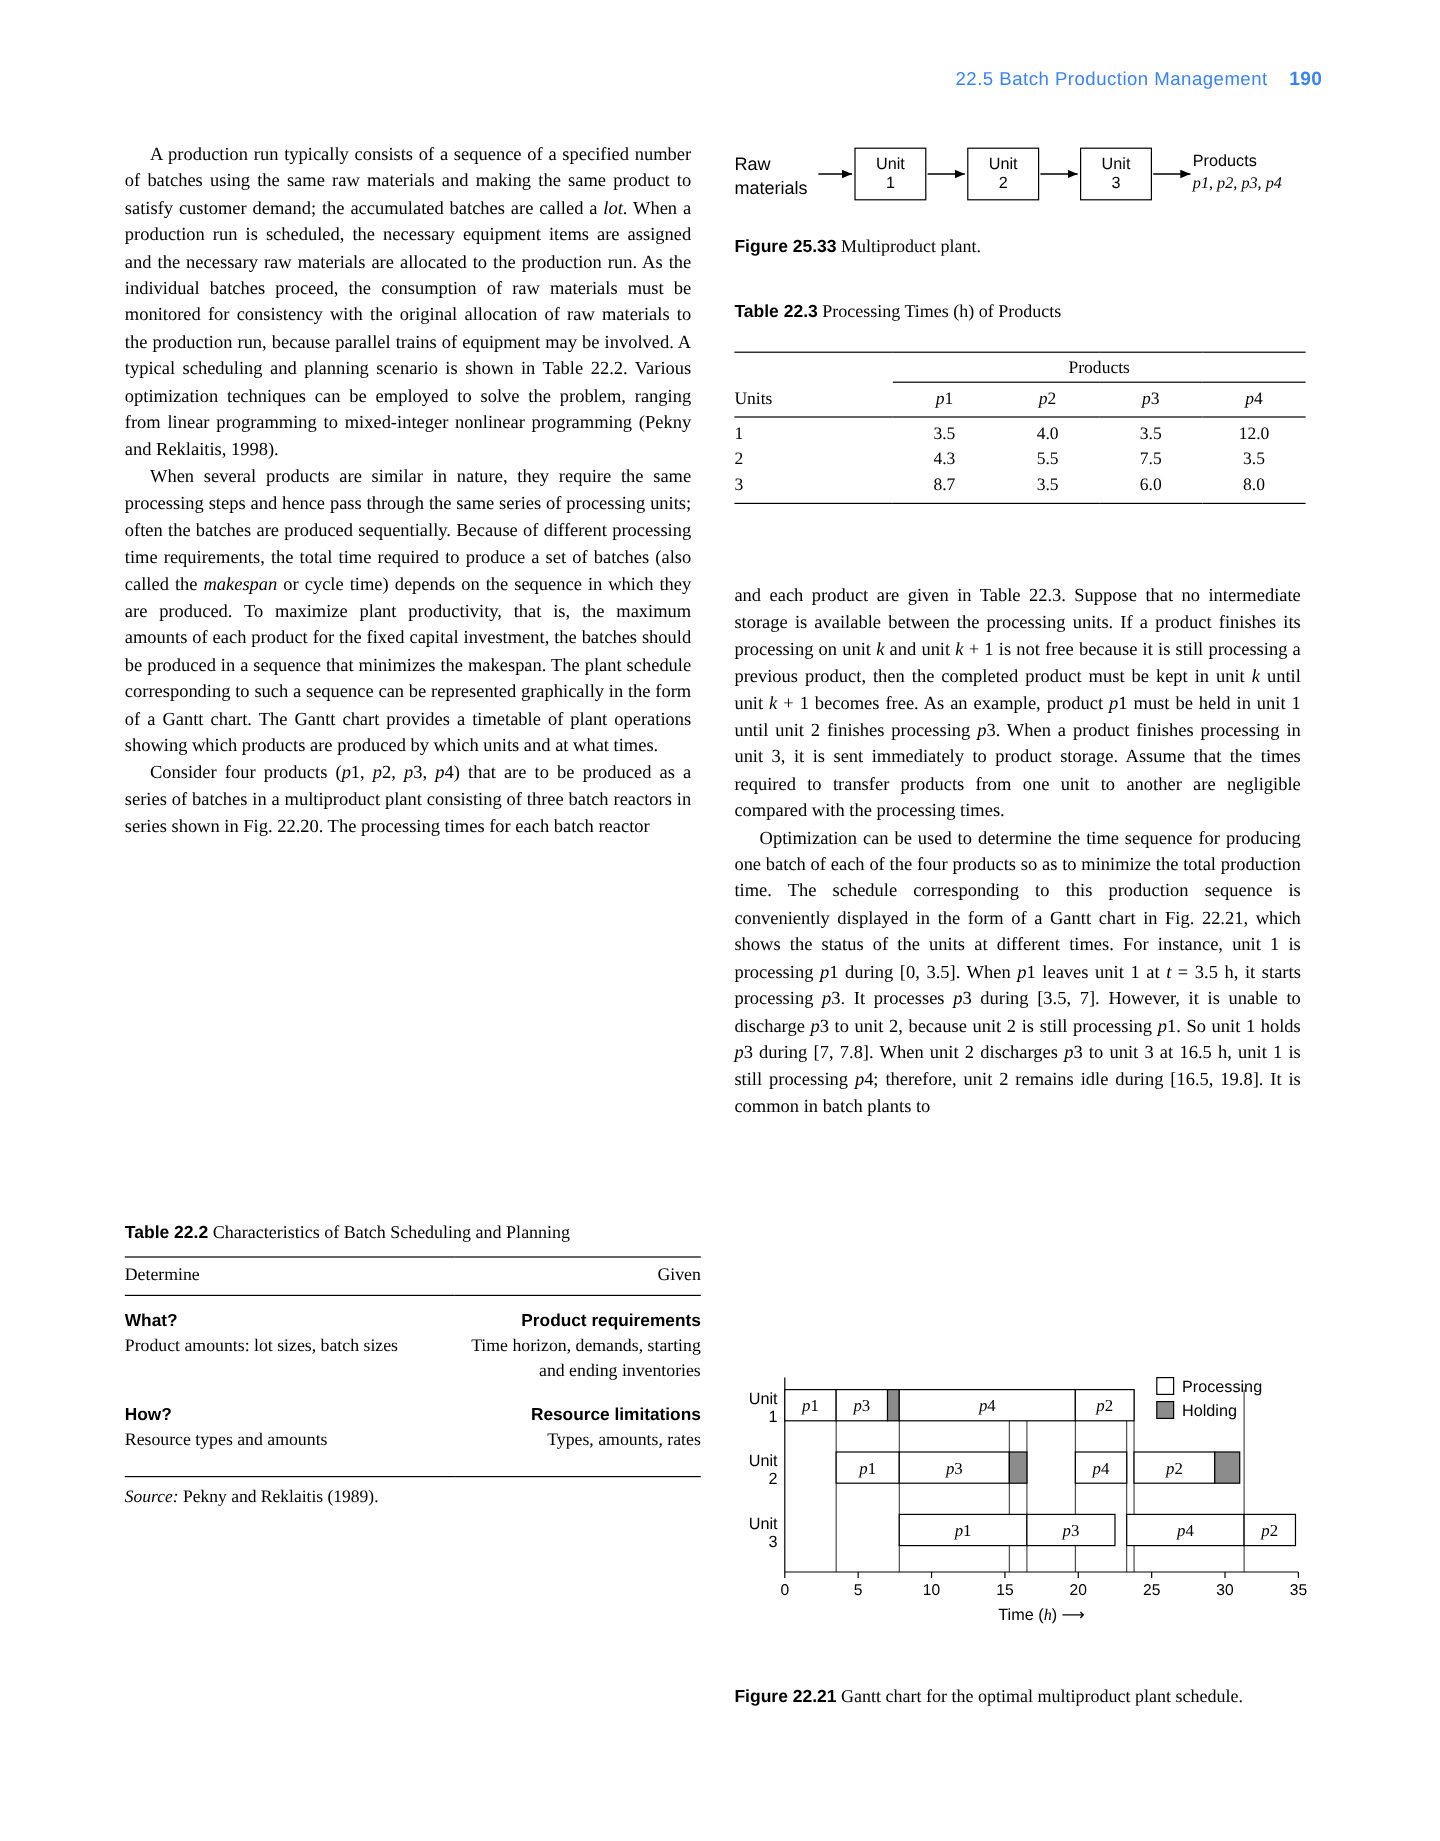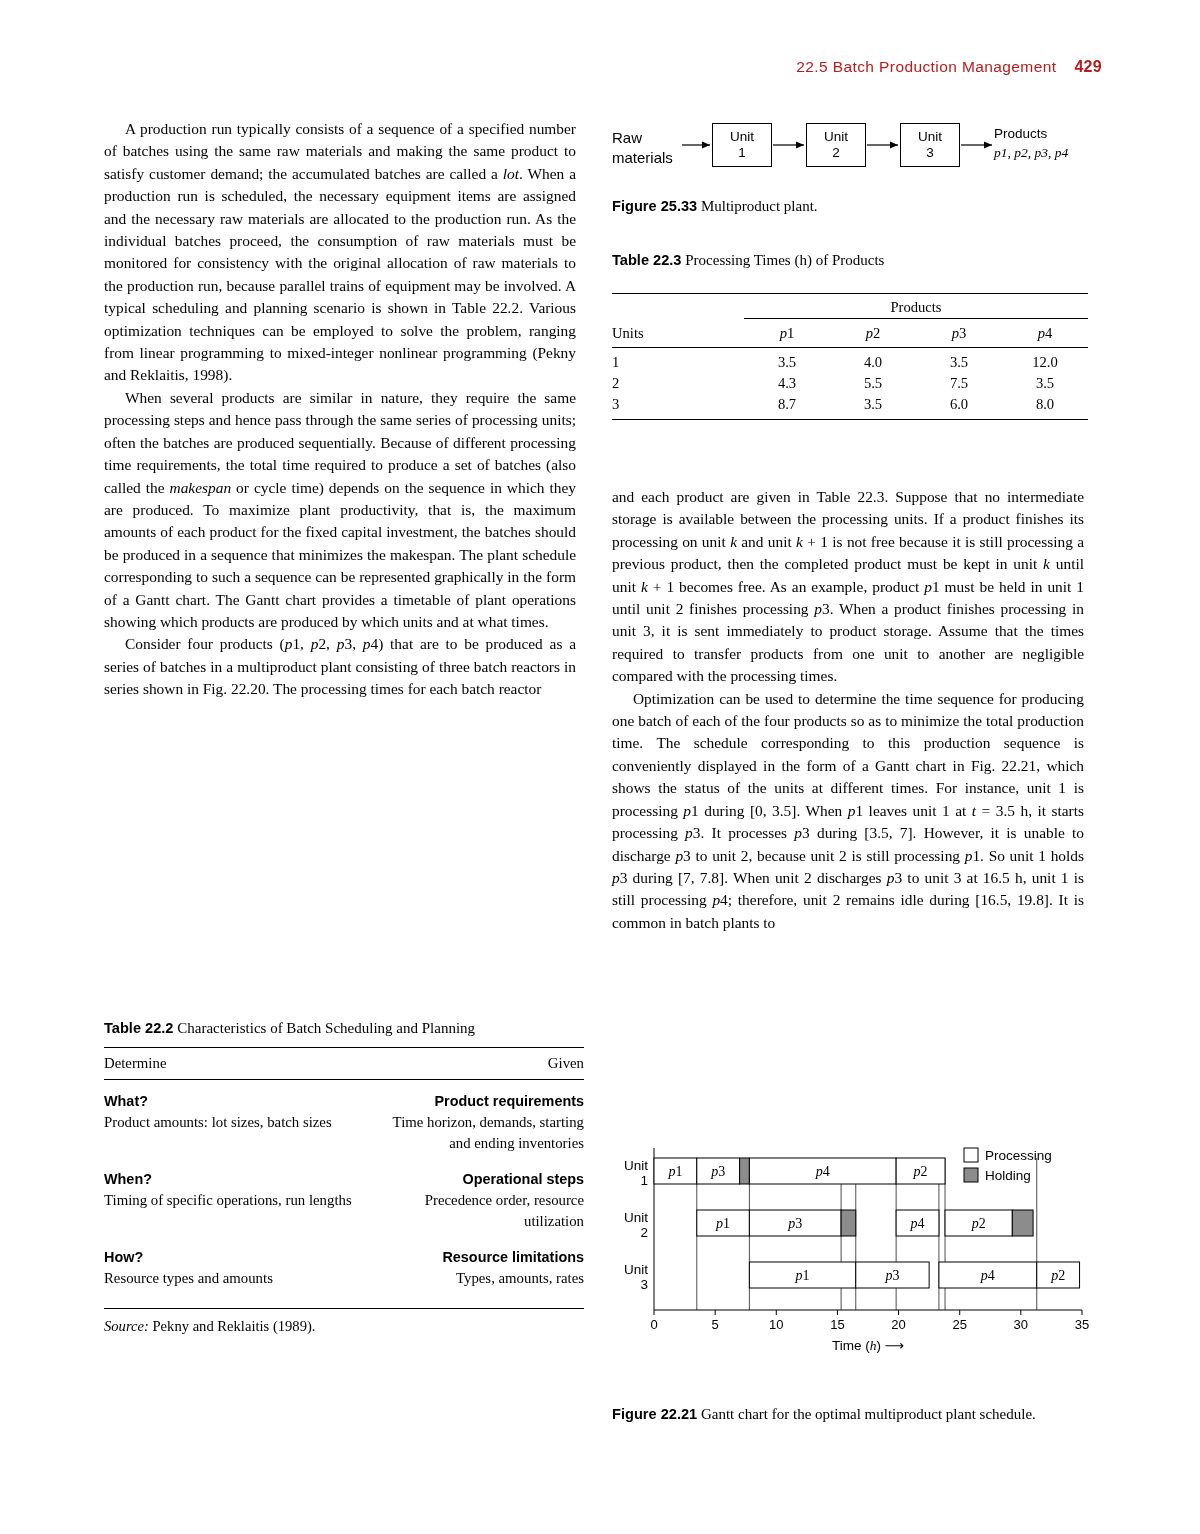--- a/index.html
+++ b/index.html
@@ -11,21 +11,21 @@
     position:relative;
     overflow:hidden;
   }
   .page { position:absolute; inset:0; }
 
   
   .header {
     position:absolute; top:58px; right:98px;
     font-family:"Liberation Sans", sans-serif;
     font-size:15.5px; letter-spacing:.3px;
-    color:#b91c1c; display:flex; align-items:baseline; gap:18px;
+    color:#3b82f6; display:flex; align-items:baseline; gap:18px;
   }
   .header .sect { letter-spacing:.4px; }
   .header .pageno { font-weight:bold; font-size:16px; }
 
   
   .col {
     position:absolute; top:118px; width:472px;
     font-size:15.4px; line-height:1.455;
     text-align:justify;
   }
@@ -106,21 +106,21 @@
            font-family:"Liberation Sans", sans-serif; font-size:13px; }
   .gantt svg { position:absolute; left:0; top:0; }
 </style>
 </head>
 <body>
 
 <div class="page">
 
   <div class="header">
     <span class="sect">22.5   Batch Production Management</span>
-    <span class="pageno">429</span>
+    <span class="pageno">190</span>
   </div>
 
   <div class="col left">
     <p id="lp0">A production run typically consists of a sequence of a specified number of batches using the same raw materials and making the same product to satisfy customer demand; the accumulated batches are called a <i>lot</i>. When a production run is scheduled, the necessary equipment items are assigned and the necessary raw materials are allocated to the production run. As the individual batches proceed, the consumption of raw materials must be monitored for consistency with the original allocation of raw materials to the production run, because parallel trains of equipment may be involved. A typical scheduling and planning scenario is shown in Table 22.2. Various optimization techniques can be employed to solve the problem, ranging from linear programming to mixed-integer nonlinear programming (Pekny and Reklaitis, 1998).</p>
     <p id="lp1">When several products are similar in nature, they require the same processing steps and hence pass through the same series of processing units; often the batches are produced sequentially. Because of different processing time requirements, the total time required to produce a set of batches (also called the <i>makespan</i> or cycle time) depends on the sequence in which they are produced. To maximize plant productivity, that is, the maximum amounts of each product for the fixed capital investment, the batches should be produced in a sequence that minimizes the makespan. The plant schedule corresponding to such a sequence can be represented graphically in the form of a Gantt chart. The Gantt chart provides a timetable of plant operations showing which products are produced by which units and at what times.</p>
     <p id="lp2">Consider four products (<i>p</i>1, <i>p</i>2, <i>p</i>3, <i>p</i>4) that are to be produced as a series of batches in a multiproduct plant consisting of three batch reactors in series shown in Fig. 22.20. The processing times for each batch reactor</p>
   </div>
 
   <div class="col right" style="top:486px;">
     <p class="noind" id="rp0">and each product are given in Table 22.3. Suppose that no intermediate storage is available between the processing units. If a product finishes its processing on unit <i>k</i> and unit <i>k</i> + 1 is not free because it is still processing a previous product, then the completed product must be kept in unit <i>k</i> until unit <i>k</i> + 1 becomes free. As an example, product <i>p</i>1 must be held in unit 1 until unit 2 finishes processing <i>p</i>3. When a product finishes processing in unit 3, it is sent immediately to product storage. Assume that the times required to transfer products from one unit to another are negligible compared with the processing times.</p>
@@ -221,30 +221,20 @@
         <td class="cR hr-top" style="padding-top:5px;padding-bottom:5px;">Given</td>
       </tr>
       <tr>
         <td class="cL hr-mid" style="padding-top:11px;">
           <b>What?</b><br>
           <span>Product amounts: lot sizes, batch sizes</span>
         </td>
         <td class="cR hr-mid" style="padding-top:11px;">
           <b>Product requirements</b><br>
           <span>Time horizon, demands, starting and ending inventories</span>
-        </td>
-      </tr>
-      <tr class="grp">
-        <td class="cL">
-          <b>When?</b><br>
-          <span>Timing of specific operations, run lengths</span>
-        </td>
-        <td class="cR">
-          <b>Operational steps</b><br>
-          <span>Precedence order, resource utilization</span>
         </td>
       </tr>
       <tr class="grp grp-last">
         <td class="cL hr-bot">
           <b>How?</b><br>
           <span>Resource types and amounts</span>
         </td>
         <td class="cR hr-bot">
           <b>Resource limitations</b><br>
           <span>Types, amounts, rates</span>

